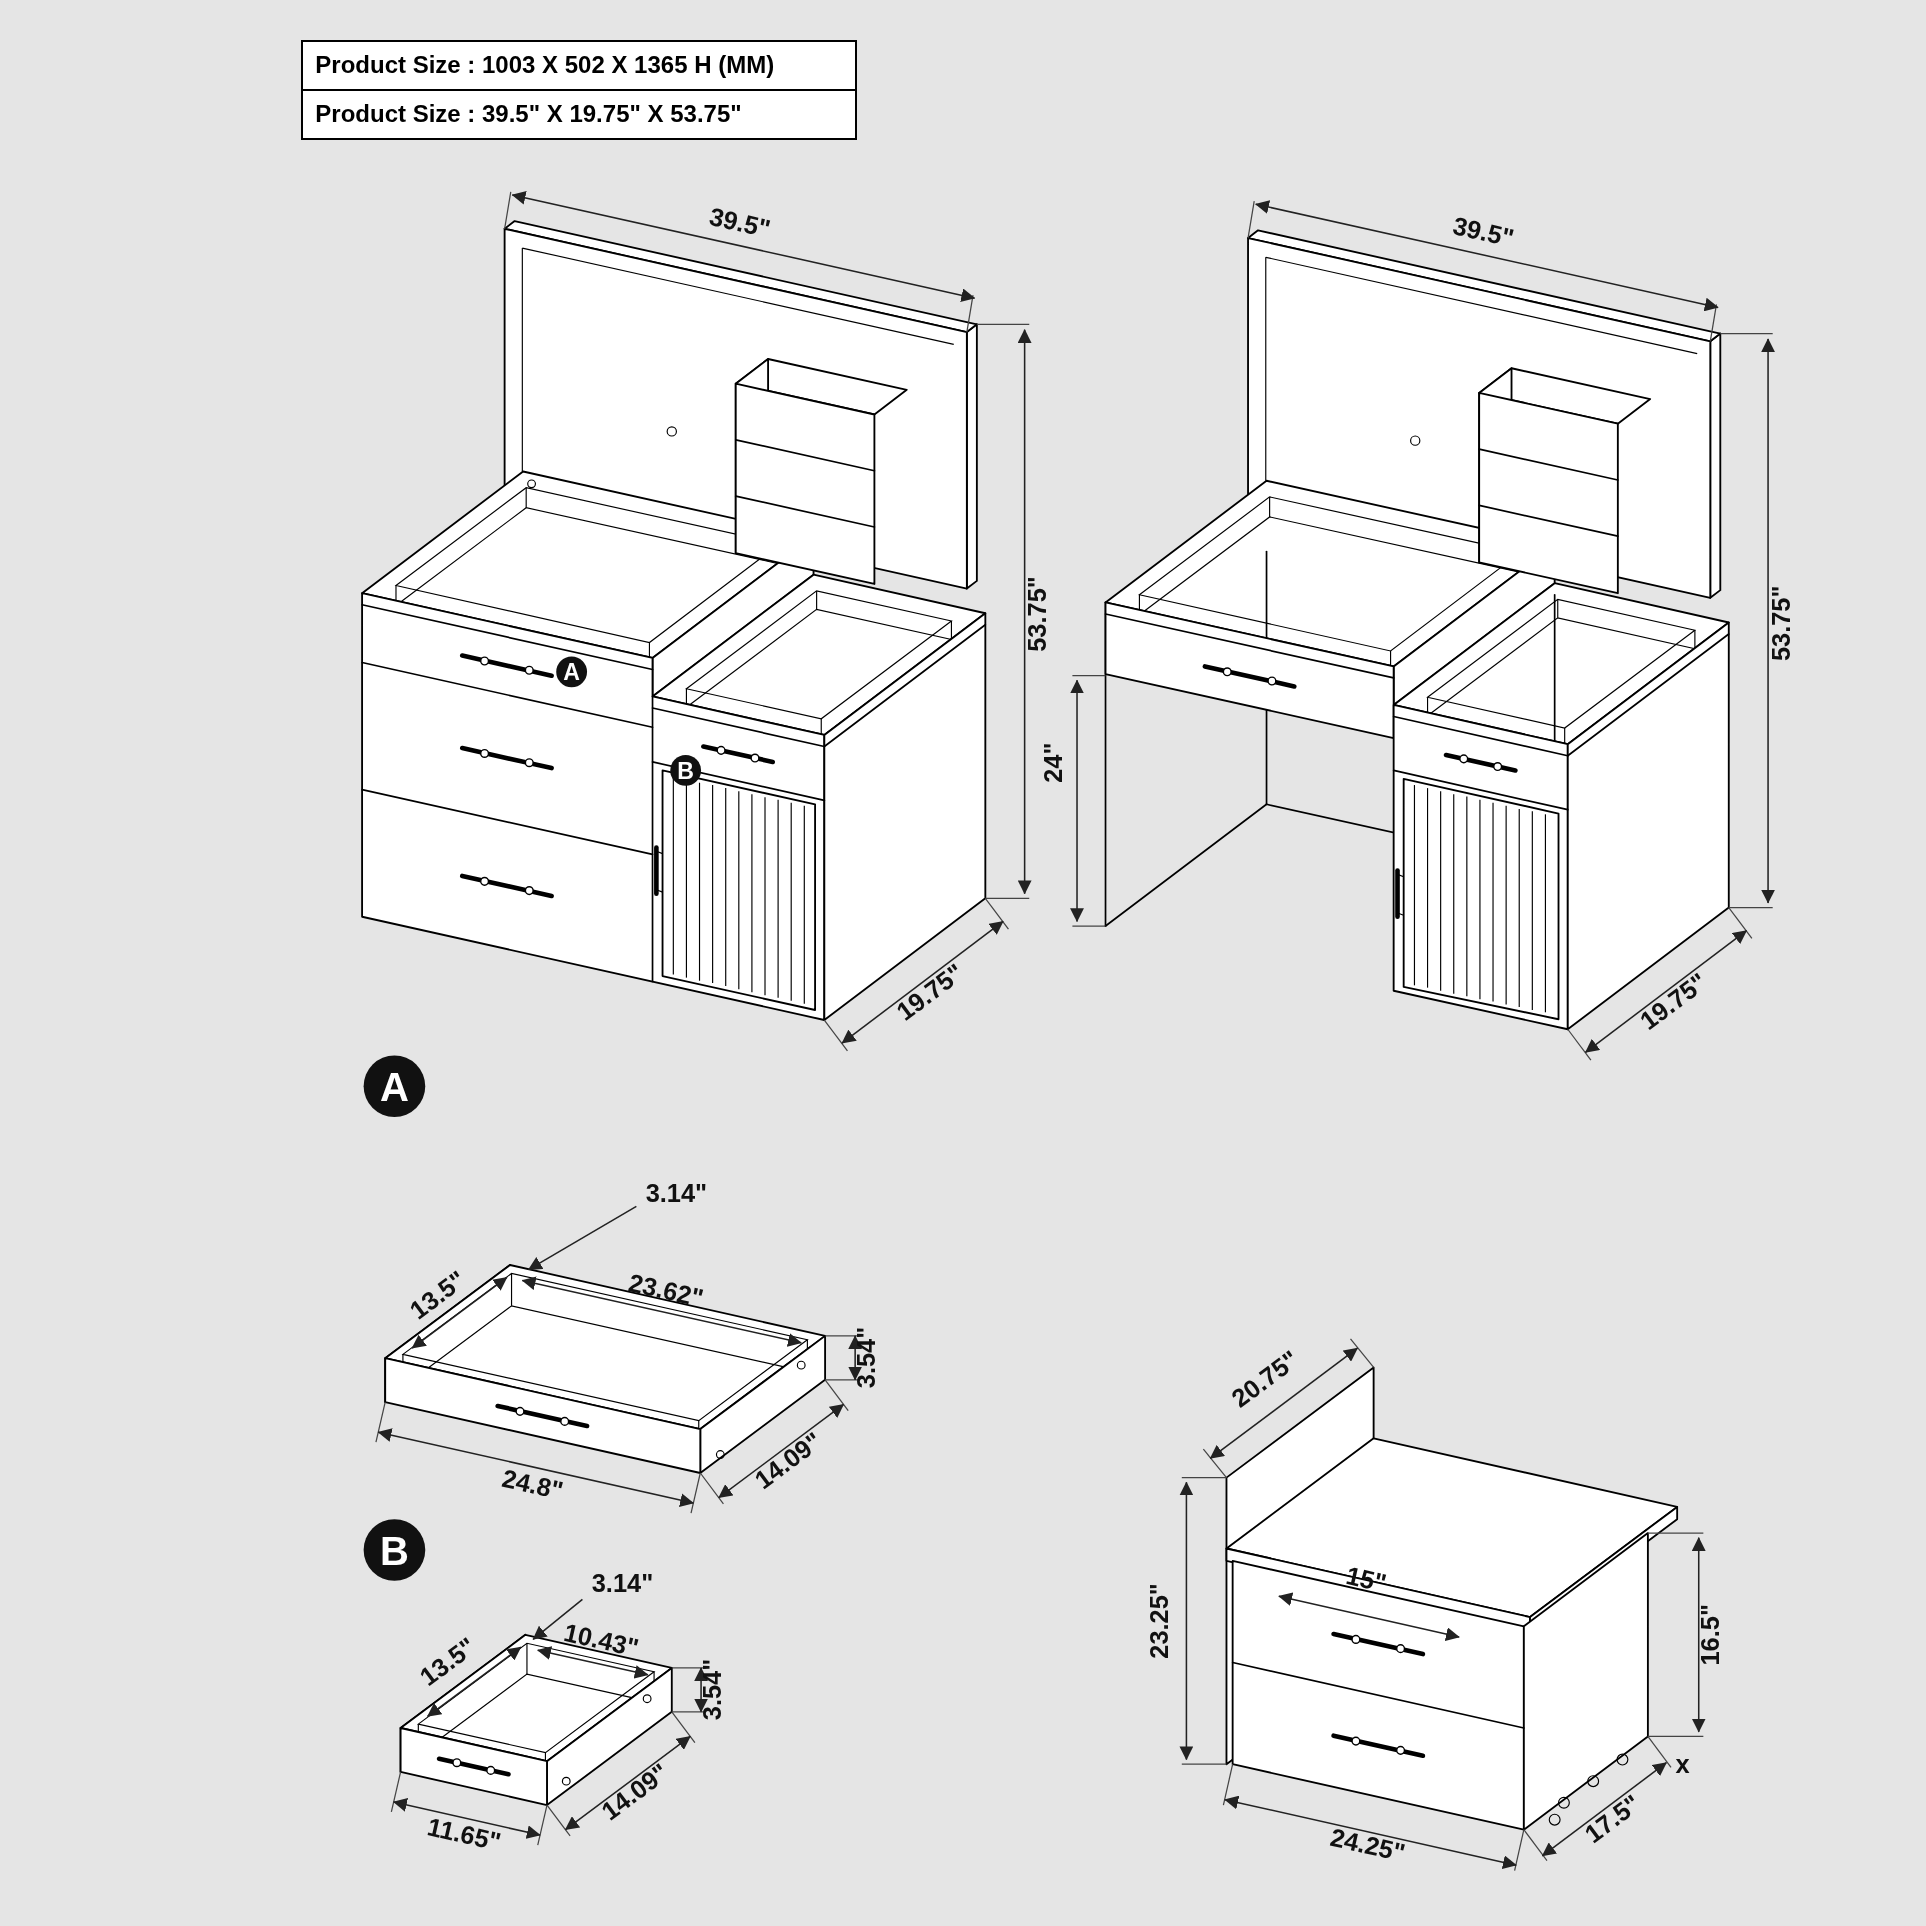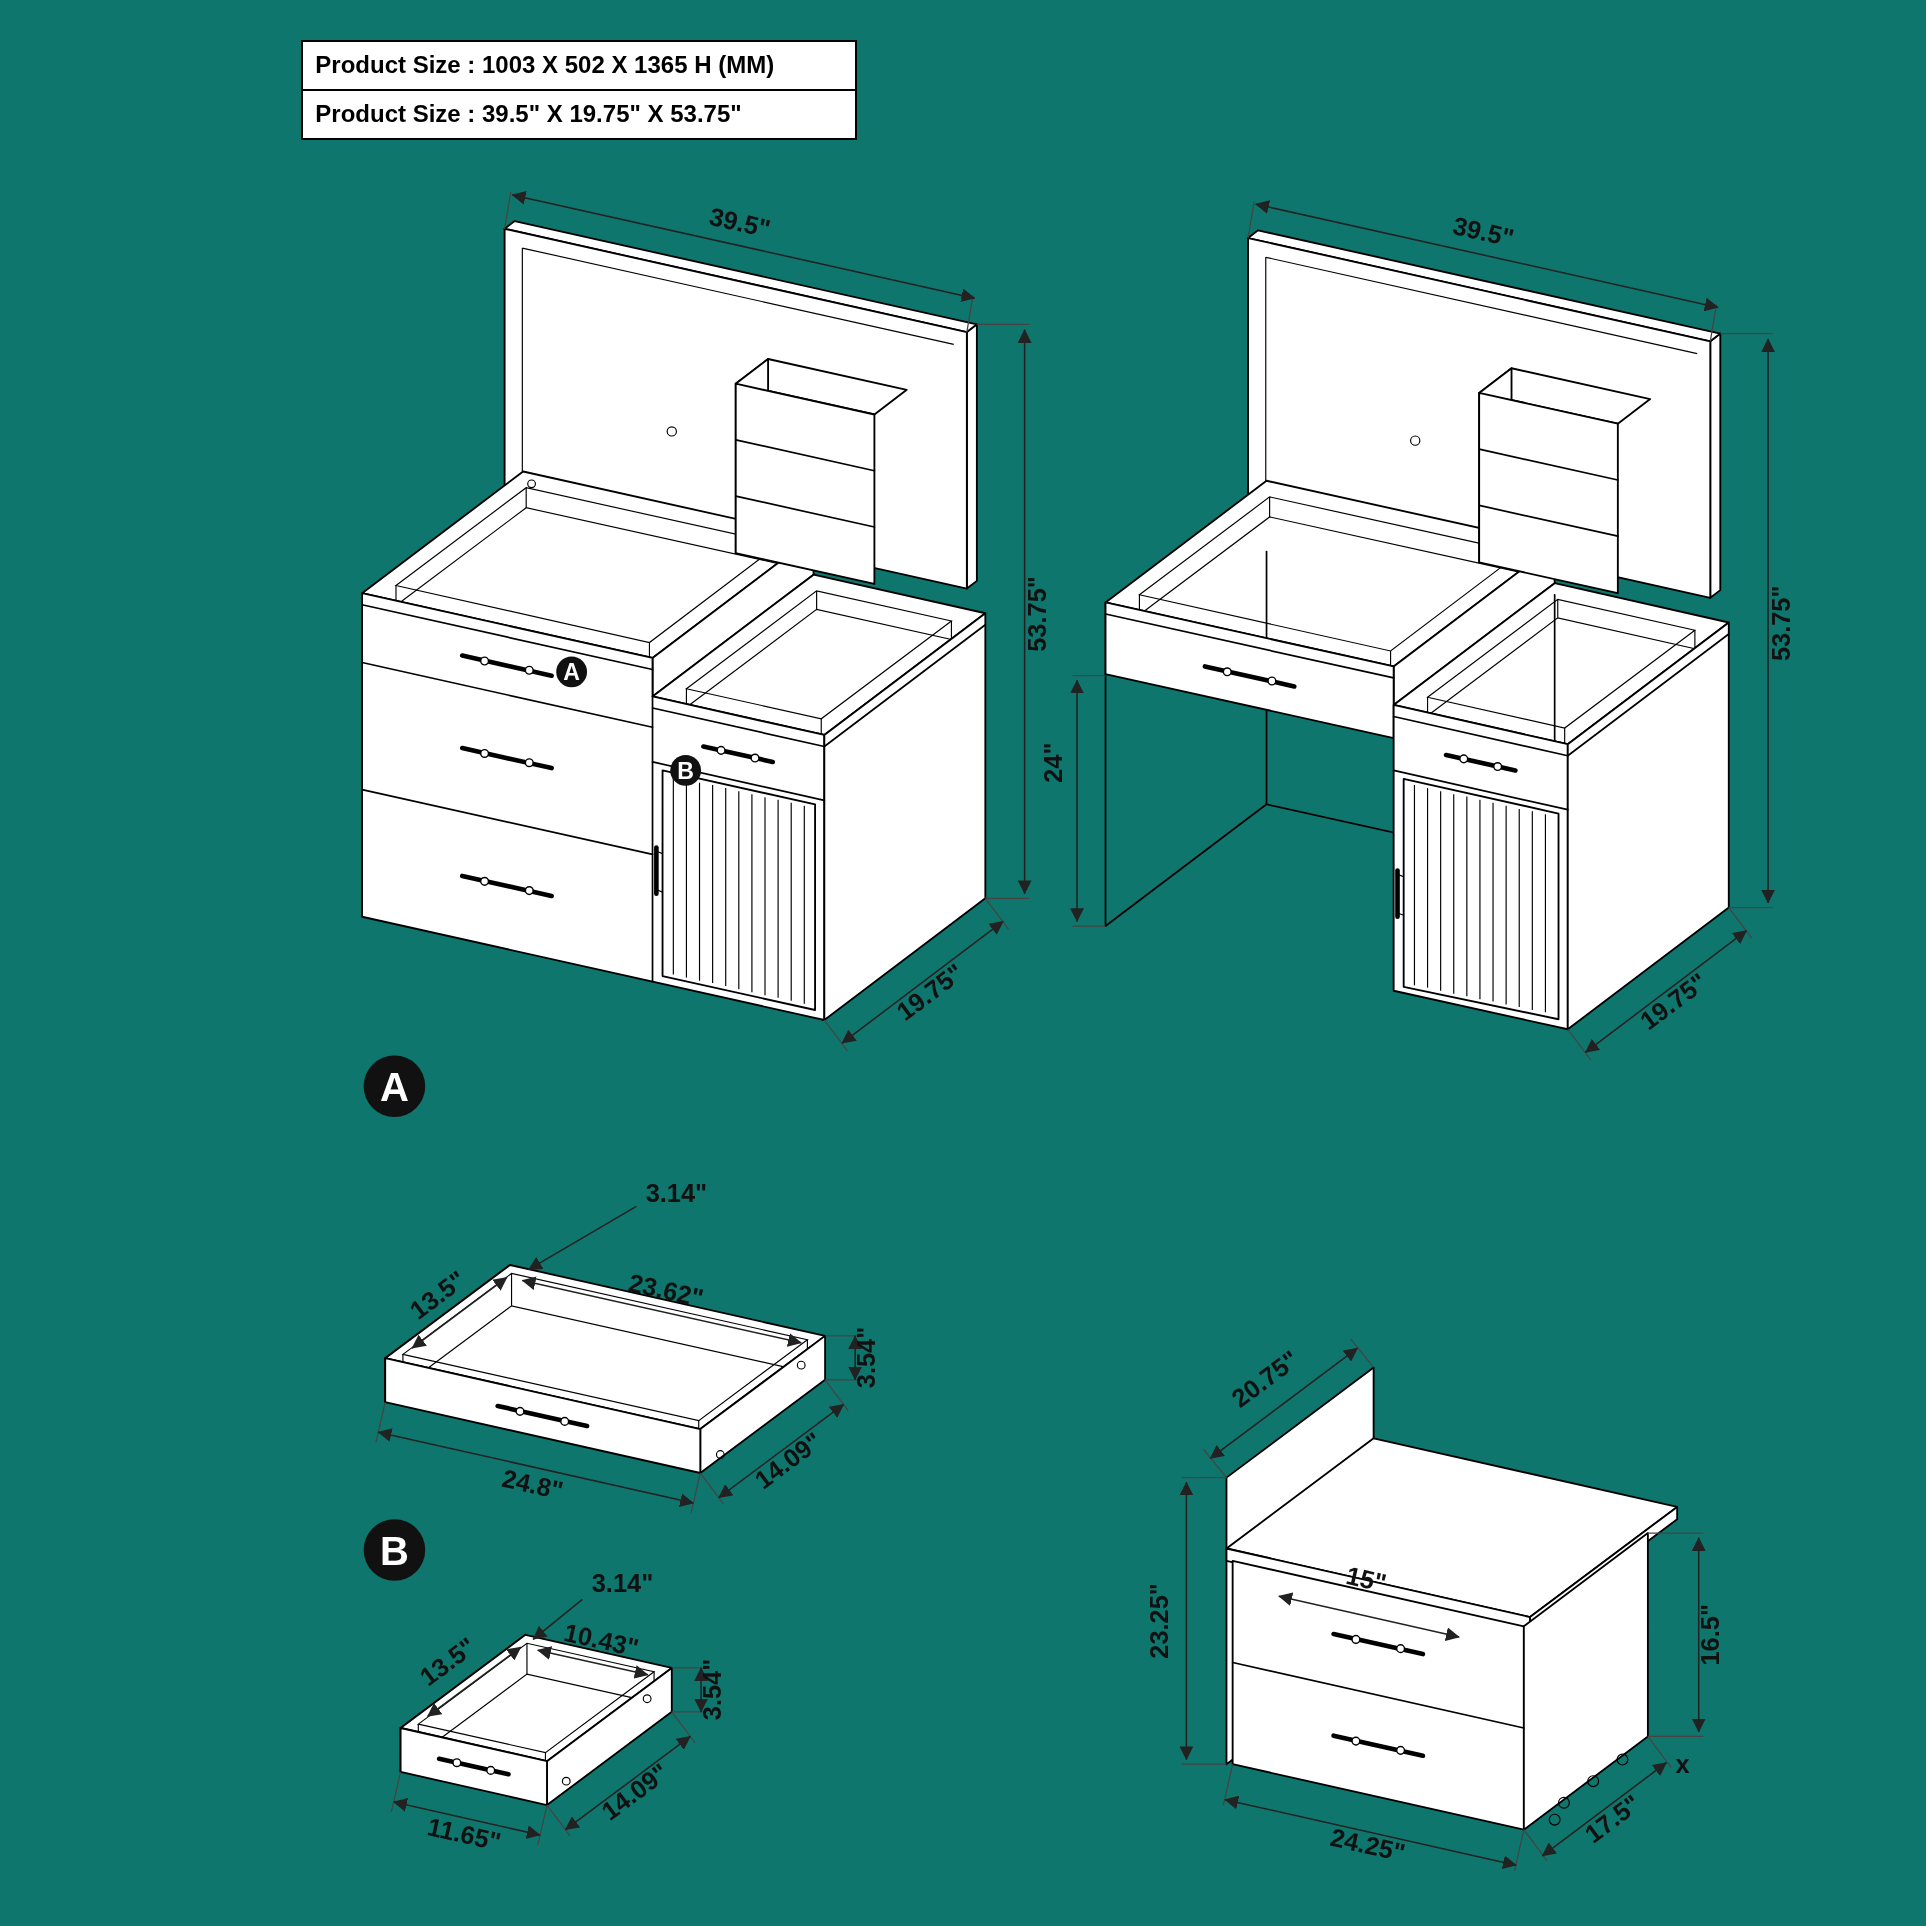--- a/index.html
+++ b/index.html
@@ -1,16 +1,16 @@
 <!DOCTYPE html>
 <html style="font-size:12.3px"><head>
 <meta charset="utf-8">
 <style>
   html,body{margin:0;padding:0;background:#fff;}
-  .page{position:relative;width:1926px;height:1926px;background:#0f766e;overflow:hidden;
+  .page{position:relative;width:1926px;height:1926px;background:#e5e5e5;overflow:hidden;
         font-family:"Liberation Sans",sans-serif;}
   .titlebox{position:absolute;left:301px;top:40px;width:556px;}
   .titlerow{box-sizing:border-box;border:2.3px solid #000;height:51px;line-height:46px;
             padding-left:12.3px;font-weight:bold;font-size:24px;color:#000;background:#fff;}
   .titlerow+.titlerow{margin-top:-2.3px;}
   svg{position:absolute;left:0;top:0;}
   .f{fill:#fff;stroke:#000;stroke-width:2.4;stroke-linejoin:round;}
   .l{fill:none;stroke:#000;stroke-width:2.2;stroke-linejoin:round;stroke-linecap:round;}
   .t{fill:none;stroke:#000;stroke-width:1.5;}
   .d{fill:none;stroke:#222;stroke-width:2;}

